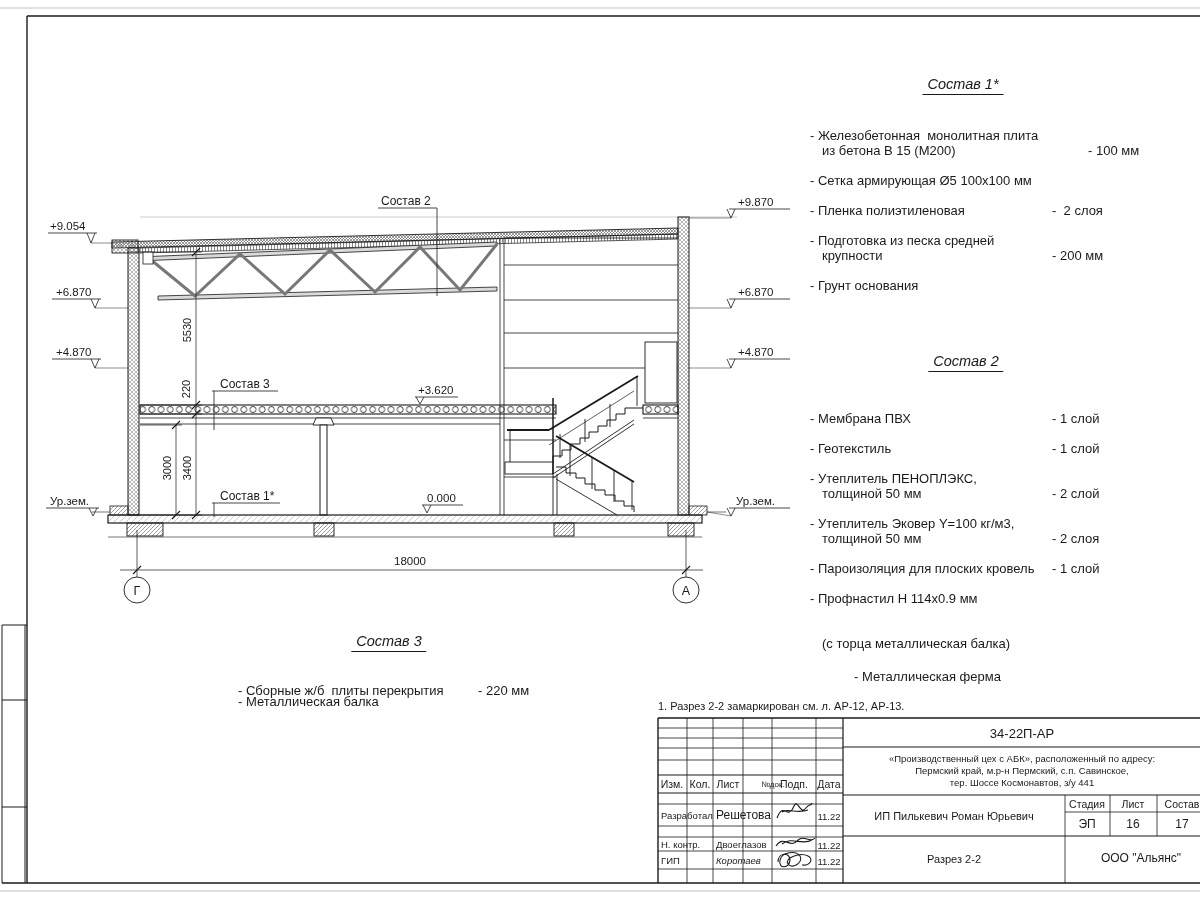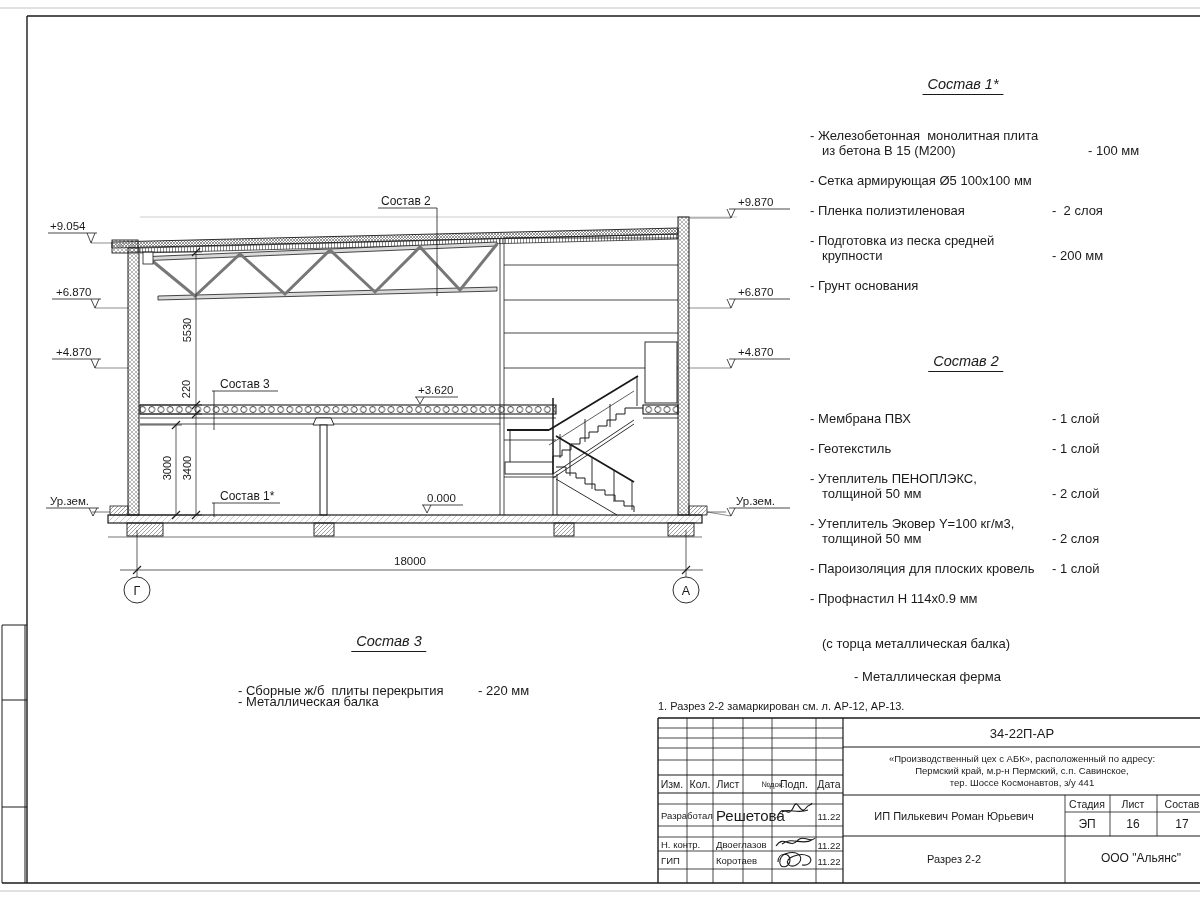--- a/index.html
+++ b/index.html
@@ -318,27 +318,27 @@
 <div class="c" style="left:1182px;top:824px;font-size:12px;">17</div>
 <div class="c" style="left:954px;top:859px;font-size:11px;">Разрез 2-2</div>
 <div class="c" style="left:1141px;top:858px;font-size:12px;">ООО "Альянс"</div>
 <div class="c" style="left:672px;top:784px;font-size:10.5px;">Изм.</div>
 <div class="c" style="left:700px;top:784px;font-size:10.5px;">Кол.</div>
 <div class="c" style="left:728px;top:784px;font-size:10.5px;">Лист</div>
 <div class="c" style="left:757px;top:784px;font-size:8px;padding-left:32px;">№док.</div>
 <div class="c" style="left:794px;top:784px;font-size:10.5px;">Подп.</div>
 <div class="c" style="left:829px;top:784px;font-size:10.5px;">Дата</div>
 <div class="lc" style="left:661px;top:815px;font-size:9.5px;">Разработал</div>
-<div class="lc" style="left:716px;top:815px;font-size:15px;">Решетова</div>
+<div class="lc" style="left:716px;top:815px;font-size:12px;">Решетова</div>
 <div class="c" style="left:829px;top:816px;font-size:9.5px;">11.22</div>
 <div class="lc" style="left:661px;top:844px;font-size:9.5px;">Н. контр.</div>
 <div class="lc" style="left:716px;top:844px;font-size:9.5px;">Двоеглазов</div>
 <div class="c" style="left:829px;top:845px;font-size:9.5px;">11.22</div>
 <div class="lc" style="left:661px;top:860px;font-size:9.5px;">ГИП</div>
-<div class="lc" style="left:716px;top:860px;font-size:9.5px;">Коротаев</div>
+<div class="lc" style="left:716px;top:860px;font-size:9.5px;font-style:italic;">Коротаев</div>
 <div class="c" style="left:829px;top:861px;font-size:9.5px;">11.22</div>
 
 <svg class="sig" style="left:774px;top:798px;" width="40" height="26" viewBox="0 0 40 26">
   <path d="M3,20 C10,2 13,24 20,8 C24,0 26,18 32,10 C35,6 37,8 38,5 M8,14 C14,10 24,16 34,12" stroke="#1a1a1a" stroke-width="1.1" fill="none"></path>
 </svg>
 <svg class="sig" style="left:772px;top:832px;" width="46" height="40" viewBox="0 0 46 40">
   <path d="M4,14 C12,2 18,18 26,8 C32,2 38,12 43,6 M10,12 C20,4 30,14 40,8" stroke="#1a1a1a" stroke-width="1.1" fill="none"></path>
   <path d="M6,30 C6,20 18,20 18,28 C18,36 6,38 8,28 C10,20 24,18 28,24 C32,30 20,38 16,32 C12,26 28,20 36,24 C42,27 38,34 30,33" stroke="#1a1a1a" stroke-width="1.1" fill="none"></path>
 </svg>
 

